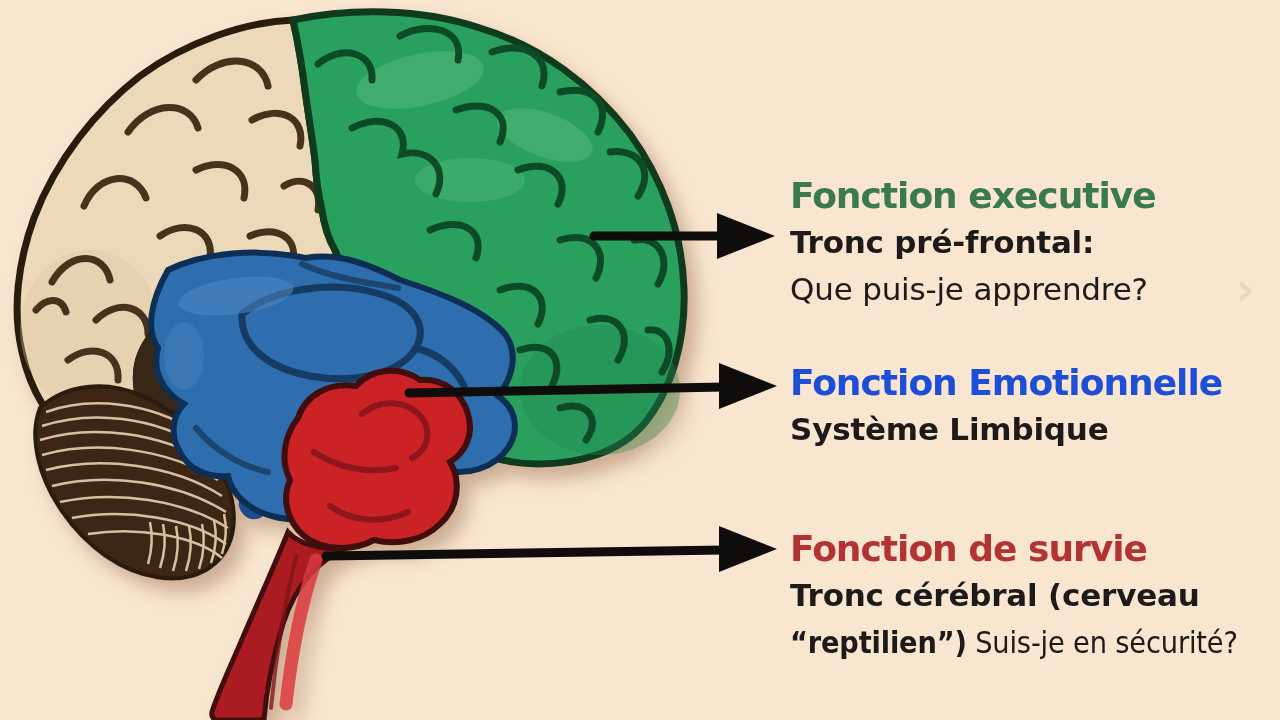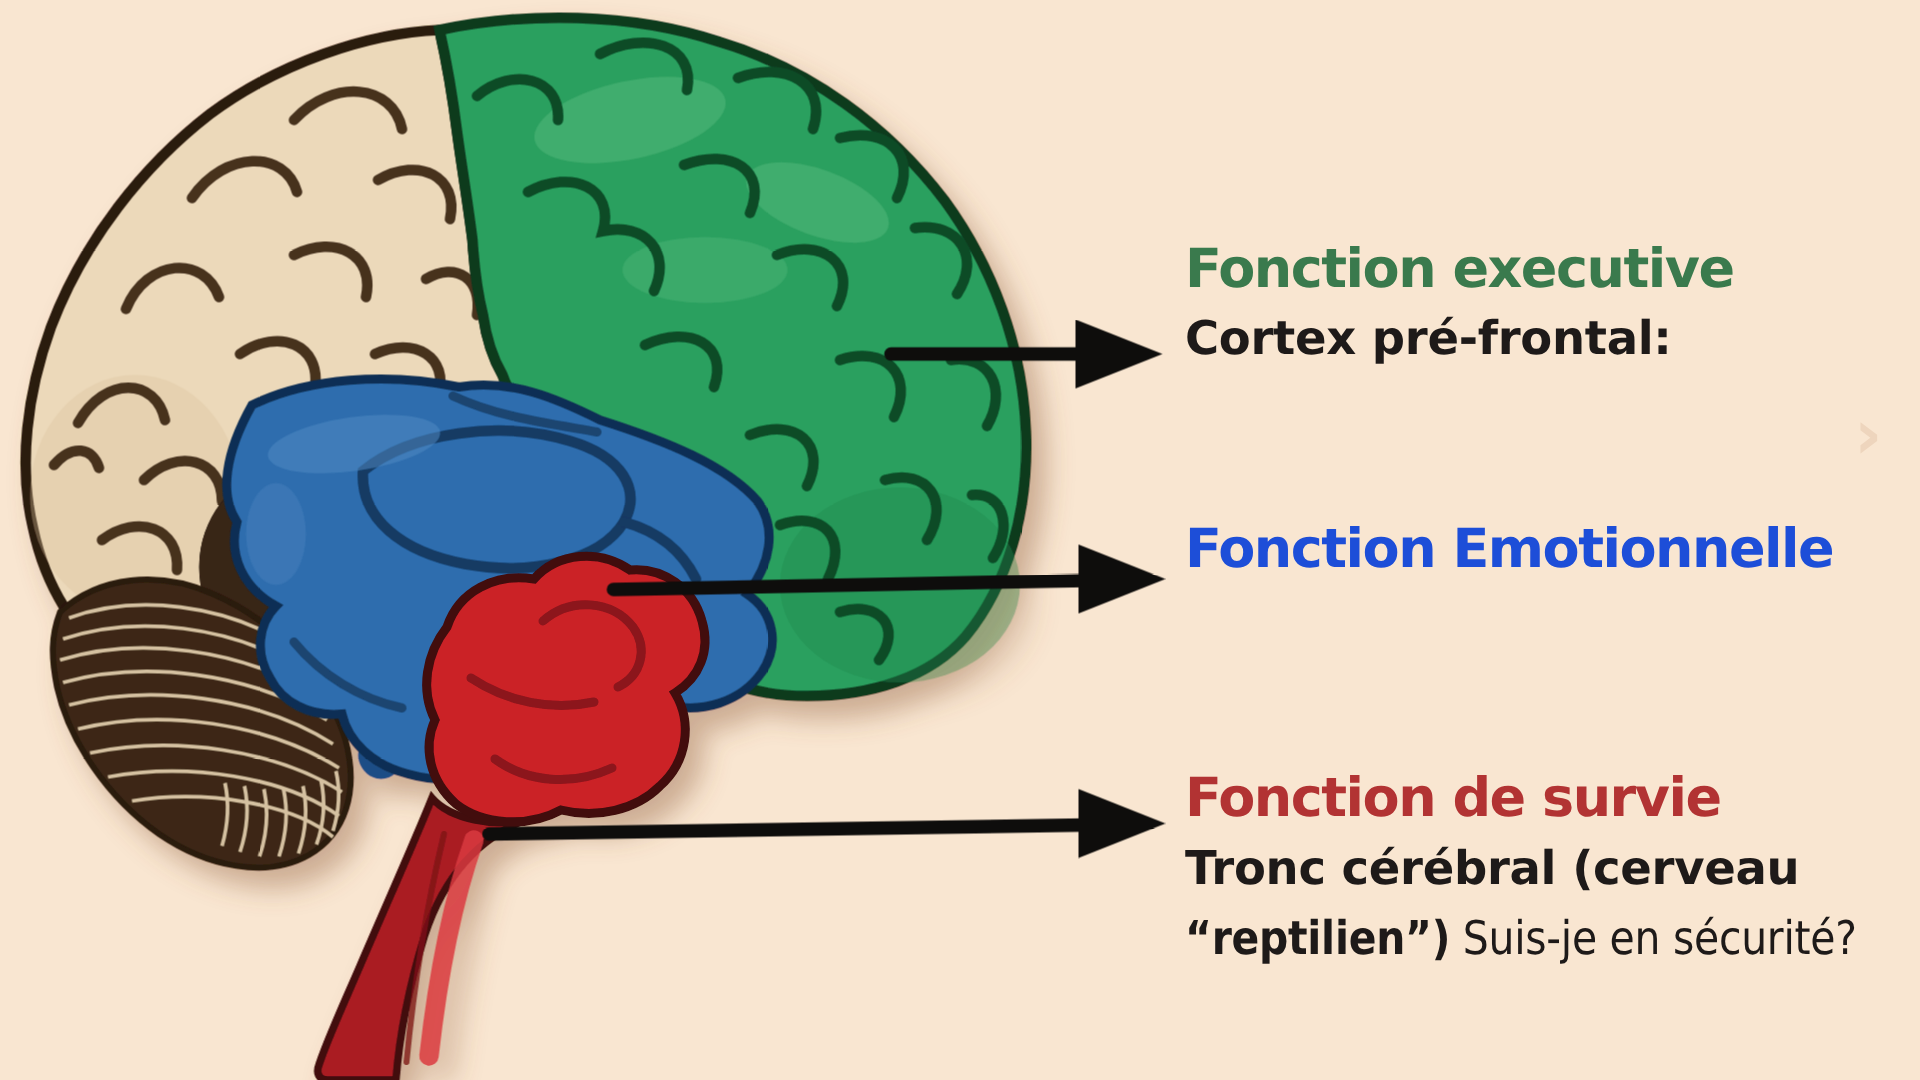--- a/index.html
+++ b/index.html
@@ -2,21 +2,21 @@
 <html><head>
 <meta charset="utf-8">
 <style>
   html,body{margin:0;padding:0;}
   .stage{
     position:relative;width:1280px;height:720px;overflow:hidden;
     background:#f9e6d1;
     font-family:"DejaVu Sans","Liberation Sans",sans-serif;
   }
   .art{position:absolute;left:0;top:0;width:1280px;height:720px;}
-  .ann{position:absolute;left:790px;white-space:nowrap;}
+  .ann{position:absolute;left:790px;white-space:nowrap;margin-top:16px;}
   .ann .h{font-size:36px;font-weight:700;letter-spacing:-1px;line-height:46px;}
   .ann .s{font-size:31px;font-weight:700;letter-spacing:-0.2px;line-height:47px;color:#1e1a19;}
   .ann .q{font-size:31px;font-weight:400;letter-spacing:-0.2px;line-height:47px;color:#1e1a19;}
   .h-green{color:#3a7a4d;}
   .h-blue{color:#1d4ed8;}
   .h-red{color:#b23333;}
   .b{font-weight:700;}
   .r{font-weight:400;}
   .squeeze{display:inline-block;transform:scaleX(.88);transform-origin:0 50%;white-space:nowrap;}
   .watermark{
@@ -177,25 +177,27 @@
       </g>
       <g>
         <line x1="326" y1="556" x2="724" y2="550" stroke-width="9" stroke-linecap="round"></line>
         <polygon points="719,526 777,549 719,572" stroke="none"></polygon>
       </g>
     </g>
   </svg>
 
   <div class="ann" style="top:157px;">
     <div class="h h-green">Fonction executive</div>
-    <div class="s">Cortex pré-frontal:</div>
+    <div class="s">Tronc pré-frontal:</div>
+    <div class="q">Que puis-je apprendre?</div>
   </div>
 
   <div class="ann" style="top:344px;">
     <div class="h h-blue">Fonction Emotionnelle</div>
+    <div class="s">Système Limbique</div>
   </div>
 
   <div class="ann" style="top:510px;">
     <div class="h h-red">Fonction de survie</div>
     <div class="s">Tronc cérébral (cerveau</div>
     <div class="q">
       <span class="squeeze">
         <span class="b">“reptilien”)</span>
         <span class="r">Suis-je en sécurité?</span>
       </span>

